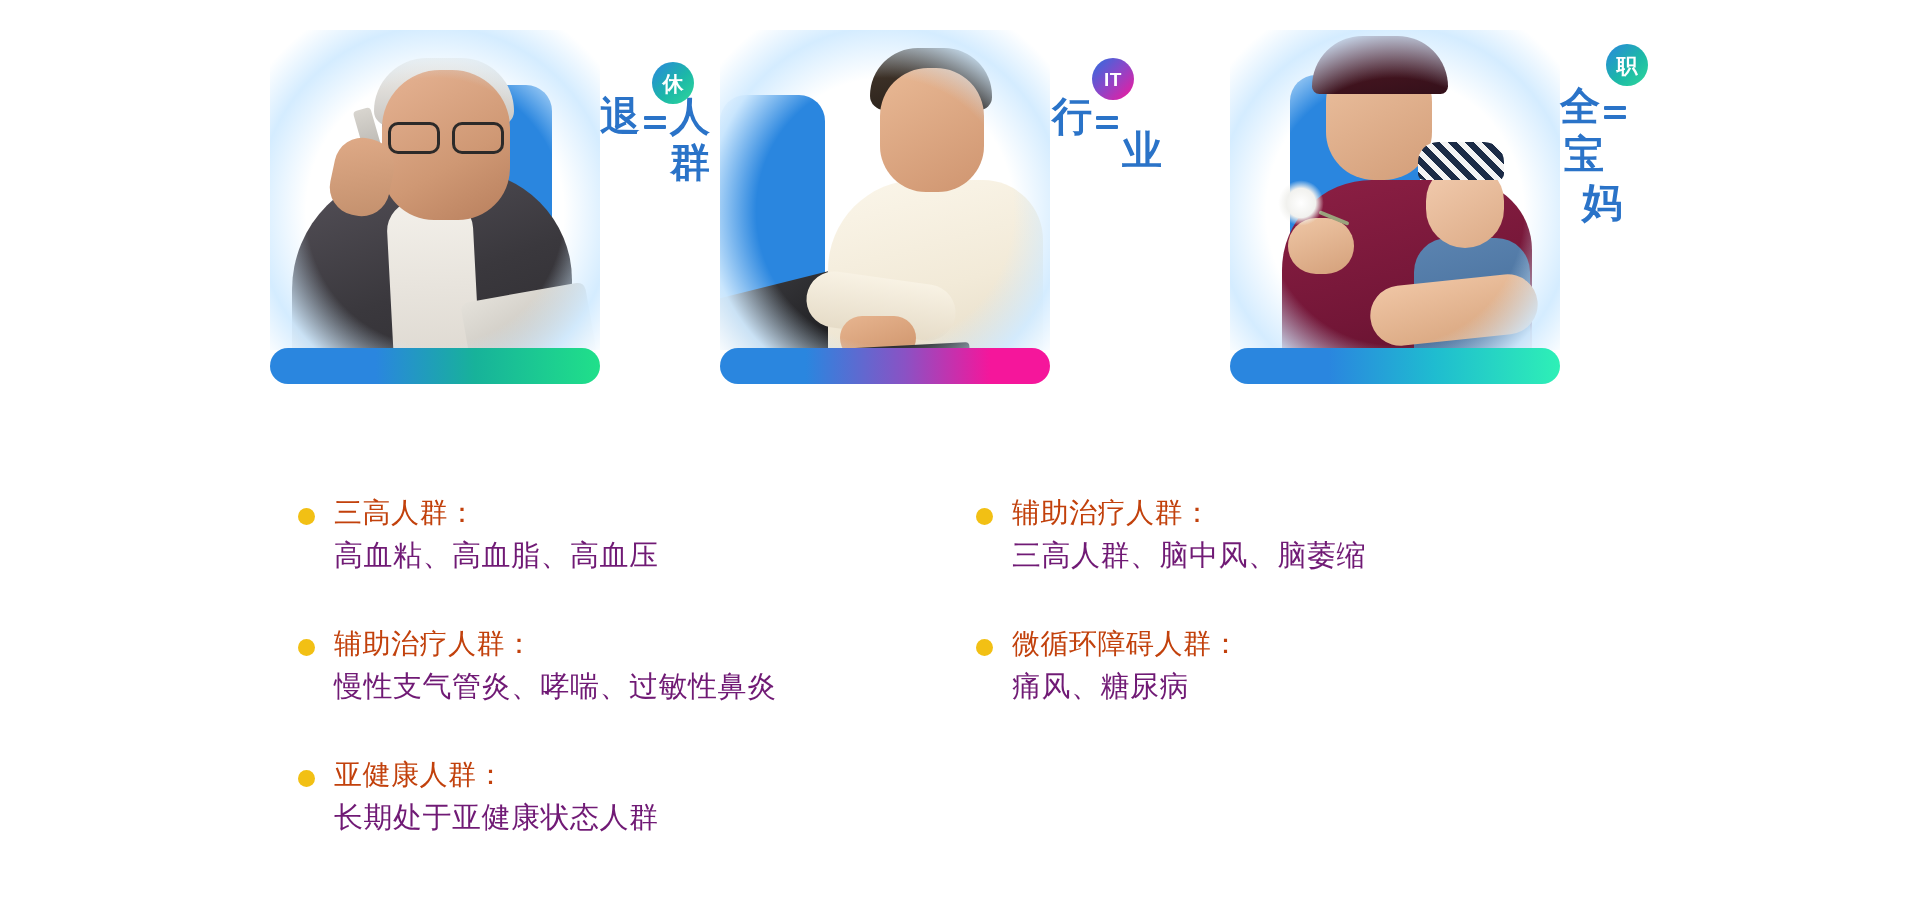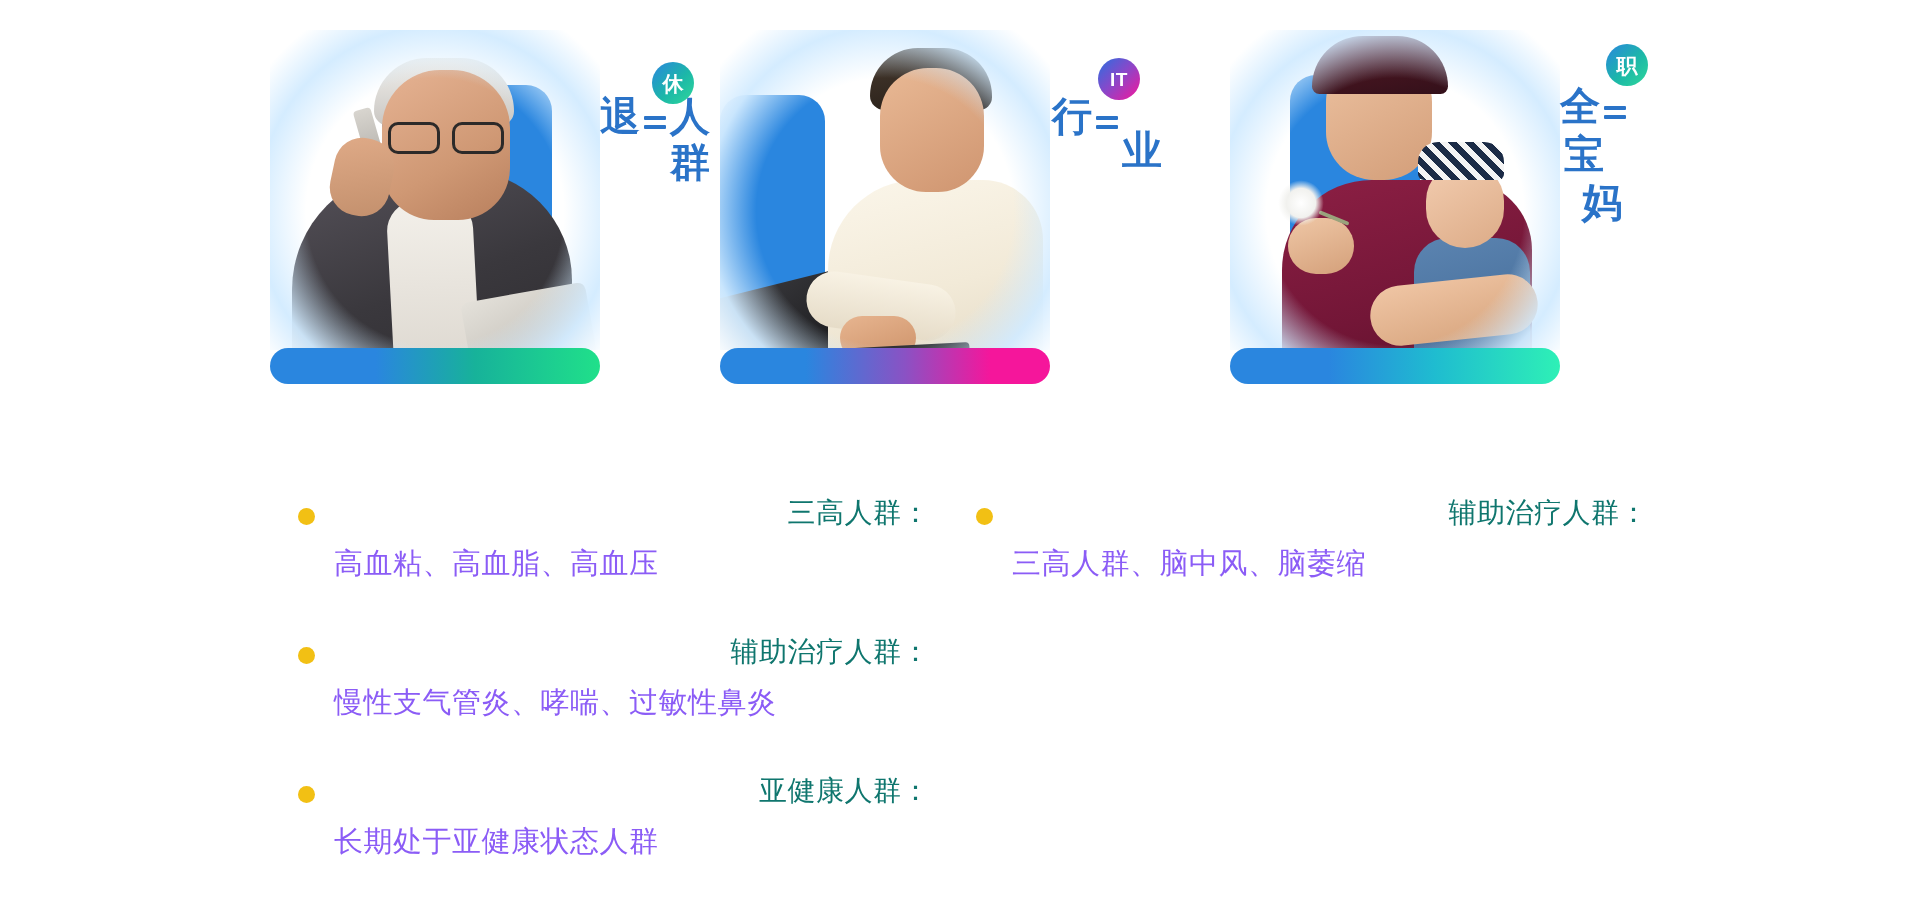--- a/index.html
+++ b/index.html
@@ -213,43 +213,43 @@
   .badge {
     position:absolute; width:42px; height:42px; border-radius:50%;
     color:#fff; font-size:21px; font-weight:700;
     display:flex; align-items:center; justify-content:center;
     line-height:1;
   }
   .badge-green { background: linear-gradient(135deg,#2a86df 0%, #1cb7a8 55%, #2fd89a 100%); }
   .badge-it    { background: linear-gradient(135deg,#2a6fe0 0%, #8a47c9 48%, #f5169b 100%); font-size:19px; letter-spacing:.5px; }
 
   .b1 { left: 52px;  top: -34px; }
-  .b2 { left: 46px;  top: -38px; }
+  .b2 { left: 40px;  top: -38px; }
   .b3 { left: 46px;  top: -42px; }
 
   
   .lists { position: absolute; left: 0; top: 495px; width: 1920px; }
   .col { position: absolute; top: 0; }
   .col-left  { left: 290px; width: 640px; }
   .col-right { left: 968px; width: 680px; }
 
   .item { position: relative; margin-bottom: 52px; padding-left: 44px; }
   .item:last-child { margin-bottom: 0; }
   .dot {
     position: absolute; left: 8px; top: 13px;
     width: 17px; height: 17px; border-radius: 50%;
     background: #f2c014;
   }
   .item-title {
-    font-size: 28px; color: #0f766e; font-weight: 400;
-    line-height: 1.32; letter-spacing: .5px; text-align: right;
+    font-size: 28px; color: #c2410c; font-weight: 400;
+    line-height: 1.32; letter-spacing: .5px;
   }
   .item-desc {
-    font-size: 29px; color: #8b5cf6; font-weight: 400;
-    line-height: 1.32; letter-spacing: .5px; margin-top: 12px;
+    font-size: 29px; color: #701a75; font-weight: 400;
+    line-height: 1.32; letter-spacing: .5px; margin-top: 4px;
   }
 </style>
 </head>
 <body>
 
 <div class="stage">
 
   <div class="cards">
 
     <div class="card card-1">
@@ -371,17 +371,22 @@
         <div class="item-desc">长期处于亚健康状态人群</div>
       </div>
     </div>
 
     <div class="col col-right">
       <div class="item">
         <span class="dot"></span>
         <div class="item-title">辅助治疗人群：</div>
         <div class="item-desc">三高人群、脑中风、脑萎缩</div>
       </div>
+      <div class="item">
+        <span class="dot"></span>
+        <div class="item-title">微循环障碍人群：</div>
+        <div class="item-desc">痛风、糖尿病</div>
+      </div>
     </div>
 
   </div>
 
 </div>
 
 </body></html>

